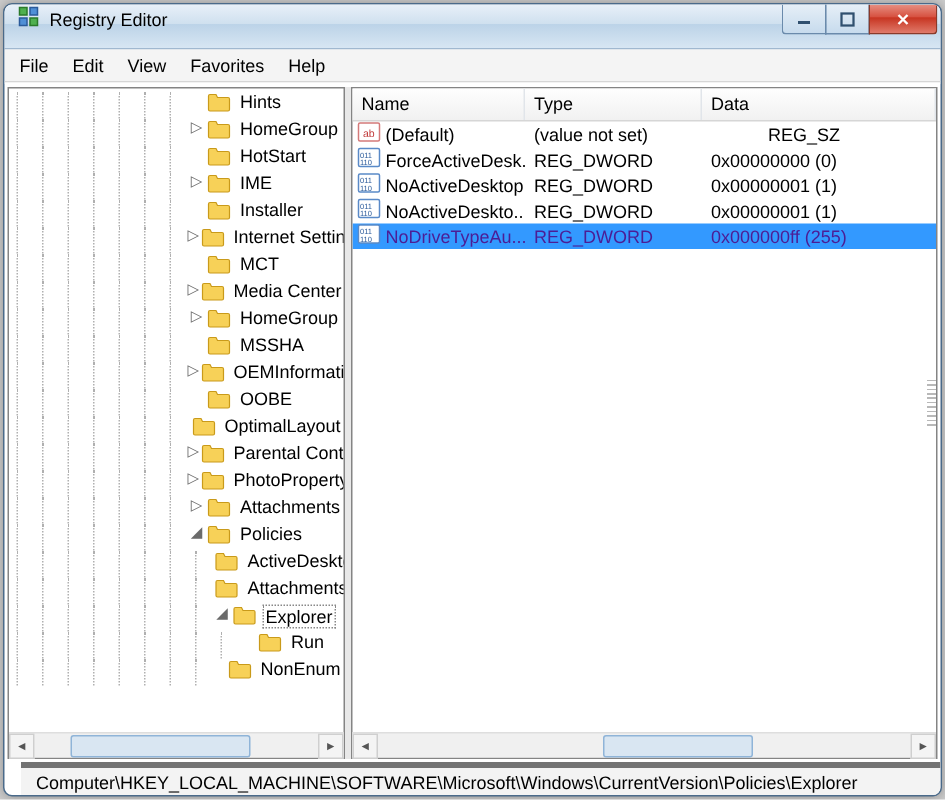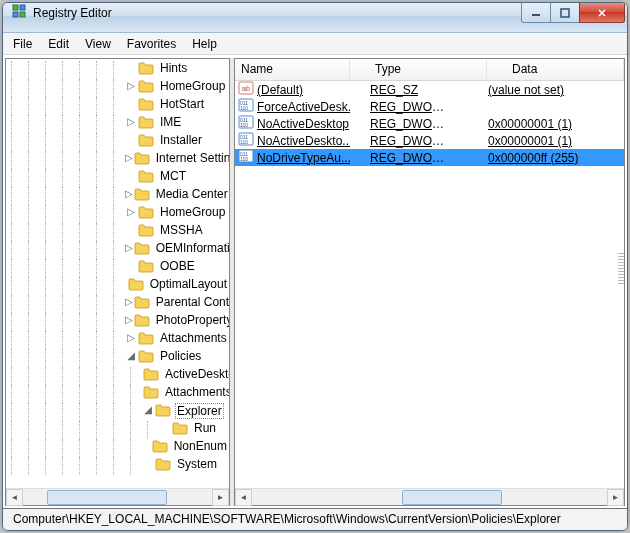--- a/index.html
+++ b/index.html
@@ -113,65 +113,64 @@
 
   
   .fldr { fill:#f7d158; stroke:#c99a1a; stroke-width:0.8;}
 
   
   .listheader {
     display:flex; height:22px;
     background: linear-gradient(to bottom,#fefefe,#f1f1f1);
     border-bottom: 1px solid #d6d6d6;
     font-size:12px;
-    gap:19px;
   }
   .listheader .col {
     padding: 3px 6px;
     border-right: 1px solid #e1e5ea;
     overflow:hidden; text-overflow:ellipsis; white-space:nowrap;
   }
   .col-name { width:115px;}
   .col-type { width:118px;}
   .col-data { flex:1;}
   .listrows { flex:1; overflow:hidden; }
   .listrow {
     display:flex; height:17px; align-items:center;
     font-size:12px;
   }
-  .listrow .cell { padding: 0 20px; overflow:hidden; text-overflow:ellipsis; white-space:nowrap;text-decoration:underline;}
+  .listrow .cell { padding: 0 6px; overflow:hidden; text-overflow:ellipsis; white-space:nowrap;}
   .listrow .cell.name { width:115px; display:flex; align-items:center; gap:3px; padding-left:3px;}
   .listrow .cell.type { width:118px;}
   .listrow .cell.data { flex:1;}
   .listrow.selected {
-    background:#3399ff; color:#000000;
+    background:#3399ff; color:#4c1d95;
   }
   .reg-icon { width:16px; height:16px; flex-shrink:0;}
 
   
   .hscroll {
     height:17px; background:#f0f0f0;
     border-top:1px solid #dedede;
     display:flex; align-items:center;
   }
   .hscroll .btn { width:17px;height:17px;background:#f4f4f4;border:1px solid #cfcfcf;display:flex;align-items:center;justify-content:center;font-size:8px;color:#555;}
   .hscroll .track{flex:1;position:relative;height:17px;}
   .hscroll .thumb{position:absolute;height:15px;top:1px;background:#d9e6f2;border:1px solid #8fb4d8;border-radius:2px;}
   .vresize {
     position:absolute; right:3px; top:250px;
     width:6px; height:32px;
     background: repeating-linear-gradient(to bottom,#b8b8b8 0 1px, transparent 1px 3px);
   }
 
   
   .statusbar {
-    height:22px; border-top:1px solid #737373;
+    height:22px; border-top:4px solid #737373;
     background:#f3f3f3;
     padding: 3px 10px; font-size:12px;
-    overflow:hidden; text-overflow:ellipsis; white-space:nowrap;
+    overflow:hidden; text-overflow:ellipsis; white-space:nowrap;margin-left:11px;
   }
 </style>
 </head>
 <body>
 
 <div class="window">
 
   <div class="titlebar">
     <div class="title">
       <span>
@@ -566,37 +565,20 @@
               <span class="vline"></span>
               <span class="vline"></span>
               <span class="vline"></span>
             </span>
             <span class="toggle"></span>
             <span><svg class="folder-icon" viewBox="0 0 16 14">
                 <path class="fldr" d="M1 3 L1 12 Q1 13 2 13 L14 13 Q15 13 15 12 L15 5 Q15 4 14 4 L7 4 L6 2 L2 2 Q1 2 1 3 Z"></path>
               </svg></span>
             <span class="label">NonEnum</span>
           </div>
-          <div class="treerow">
-            <span class="indent-lines">
-              <span class="vline"></span>
-              <span class="vline"></span>
-              <span class="vline"></span>
-              <span class="vline"></span>
-              <span class="vline"></span>
-              <span class="vline"></span>
-              <span class="vline"></span>
-              <span class="vline"></span>
-            </span>
-            <span class="toggle"></span>
-            <span><svg class="folder-icon" viewBox="0 0 16 14">
-                <path class="fldr" d="M1 3 L1 12 Q1 13 2 13 L14 13 Q15 13 15 12 L15 5 Q15 4 14 4 L7 4 L6 2 L2 2 Q1 2 1 3 Z"></path>
-              </svg></span>
-            <span class="label">System</span>
-          </div>
         </div>
       <div class="hscroll">
         <div class="btn">◄</div>
         <div class="track">
             <div class="thumb" id="lthumb" style="left: 24px; width: 120px;"></div>
           </div>
         <div class="btn">►</div>
       </div>
     </div>
 
@@ -611,33 +593,34 @@
       </div>
       <div class="listrows" id="listrows">
           <div class="listrow">
             <div class="cell name">
               <span><svg class="reg-icon" viewBox="0 0 16 16">
                   <rect x="1" y="2" width="14" height="12" rx="1" fill="#fff" stroke="#d47a7a"></rect>
                   <text x="4" y="11" font-size="7" fill="#c13a3a" font-family="sans-serif">ab</text>
                 </svg></span>
               <span>(Default)</span>
             </div>
+            <div class="cell data">(value not set)</div>
             <div class="cell type">REG_SZ</div>
-            <div class="cell data">(value not set)</div>
           </div>
           <div class="listrow">
             <div class="cell name">
               <span><svg class="reg-icon" viewBox="0 0 16 16">
                   <rect x="1" y="2" width="14" height="12" rx="1" fill="#fff" stroke="#5a8ac8"></rect>
                   <text x="2" y="8" font-size="5" fill="#2a5a9a" font-family="sans-serif">011</text>
                   <text x="2" y="13" font-size="5" fill="#2a5a9a" font-family="sans-serif">110</text>
                 </svg></span>
               <span>ForceActiveDesk...</span>
             </div>
             <div class="cell type">REG_DWORD</div>
+            <div class="cell data">0x00000000 (0)</div>
           </div>
           <div class="listrow">
             <div class="cell name">
               <span><svg class="reg-icon" viewBox="0 0 16 16">
                   <rect x="1" y="2" width="14" height="12" rx="1" fill="#fff" stroke="#5a8ac8"></rect>
                   <text x="2" y="8" font-size="5" fill="#2a5a9a" font-family="sans-serif">011</text>
                   <text x="2" y="13" font-size="5" fill="#2a5a9a" font-family="sans-serif">110</text>
                 </svg></span>
               <span>NoActiveDesktop</span>
             </div>

